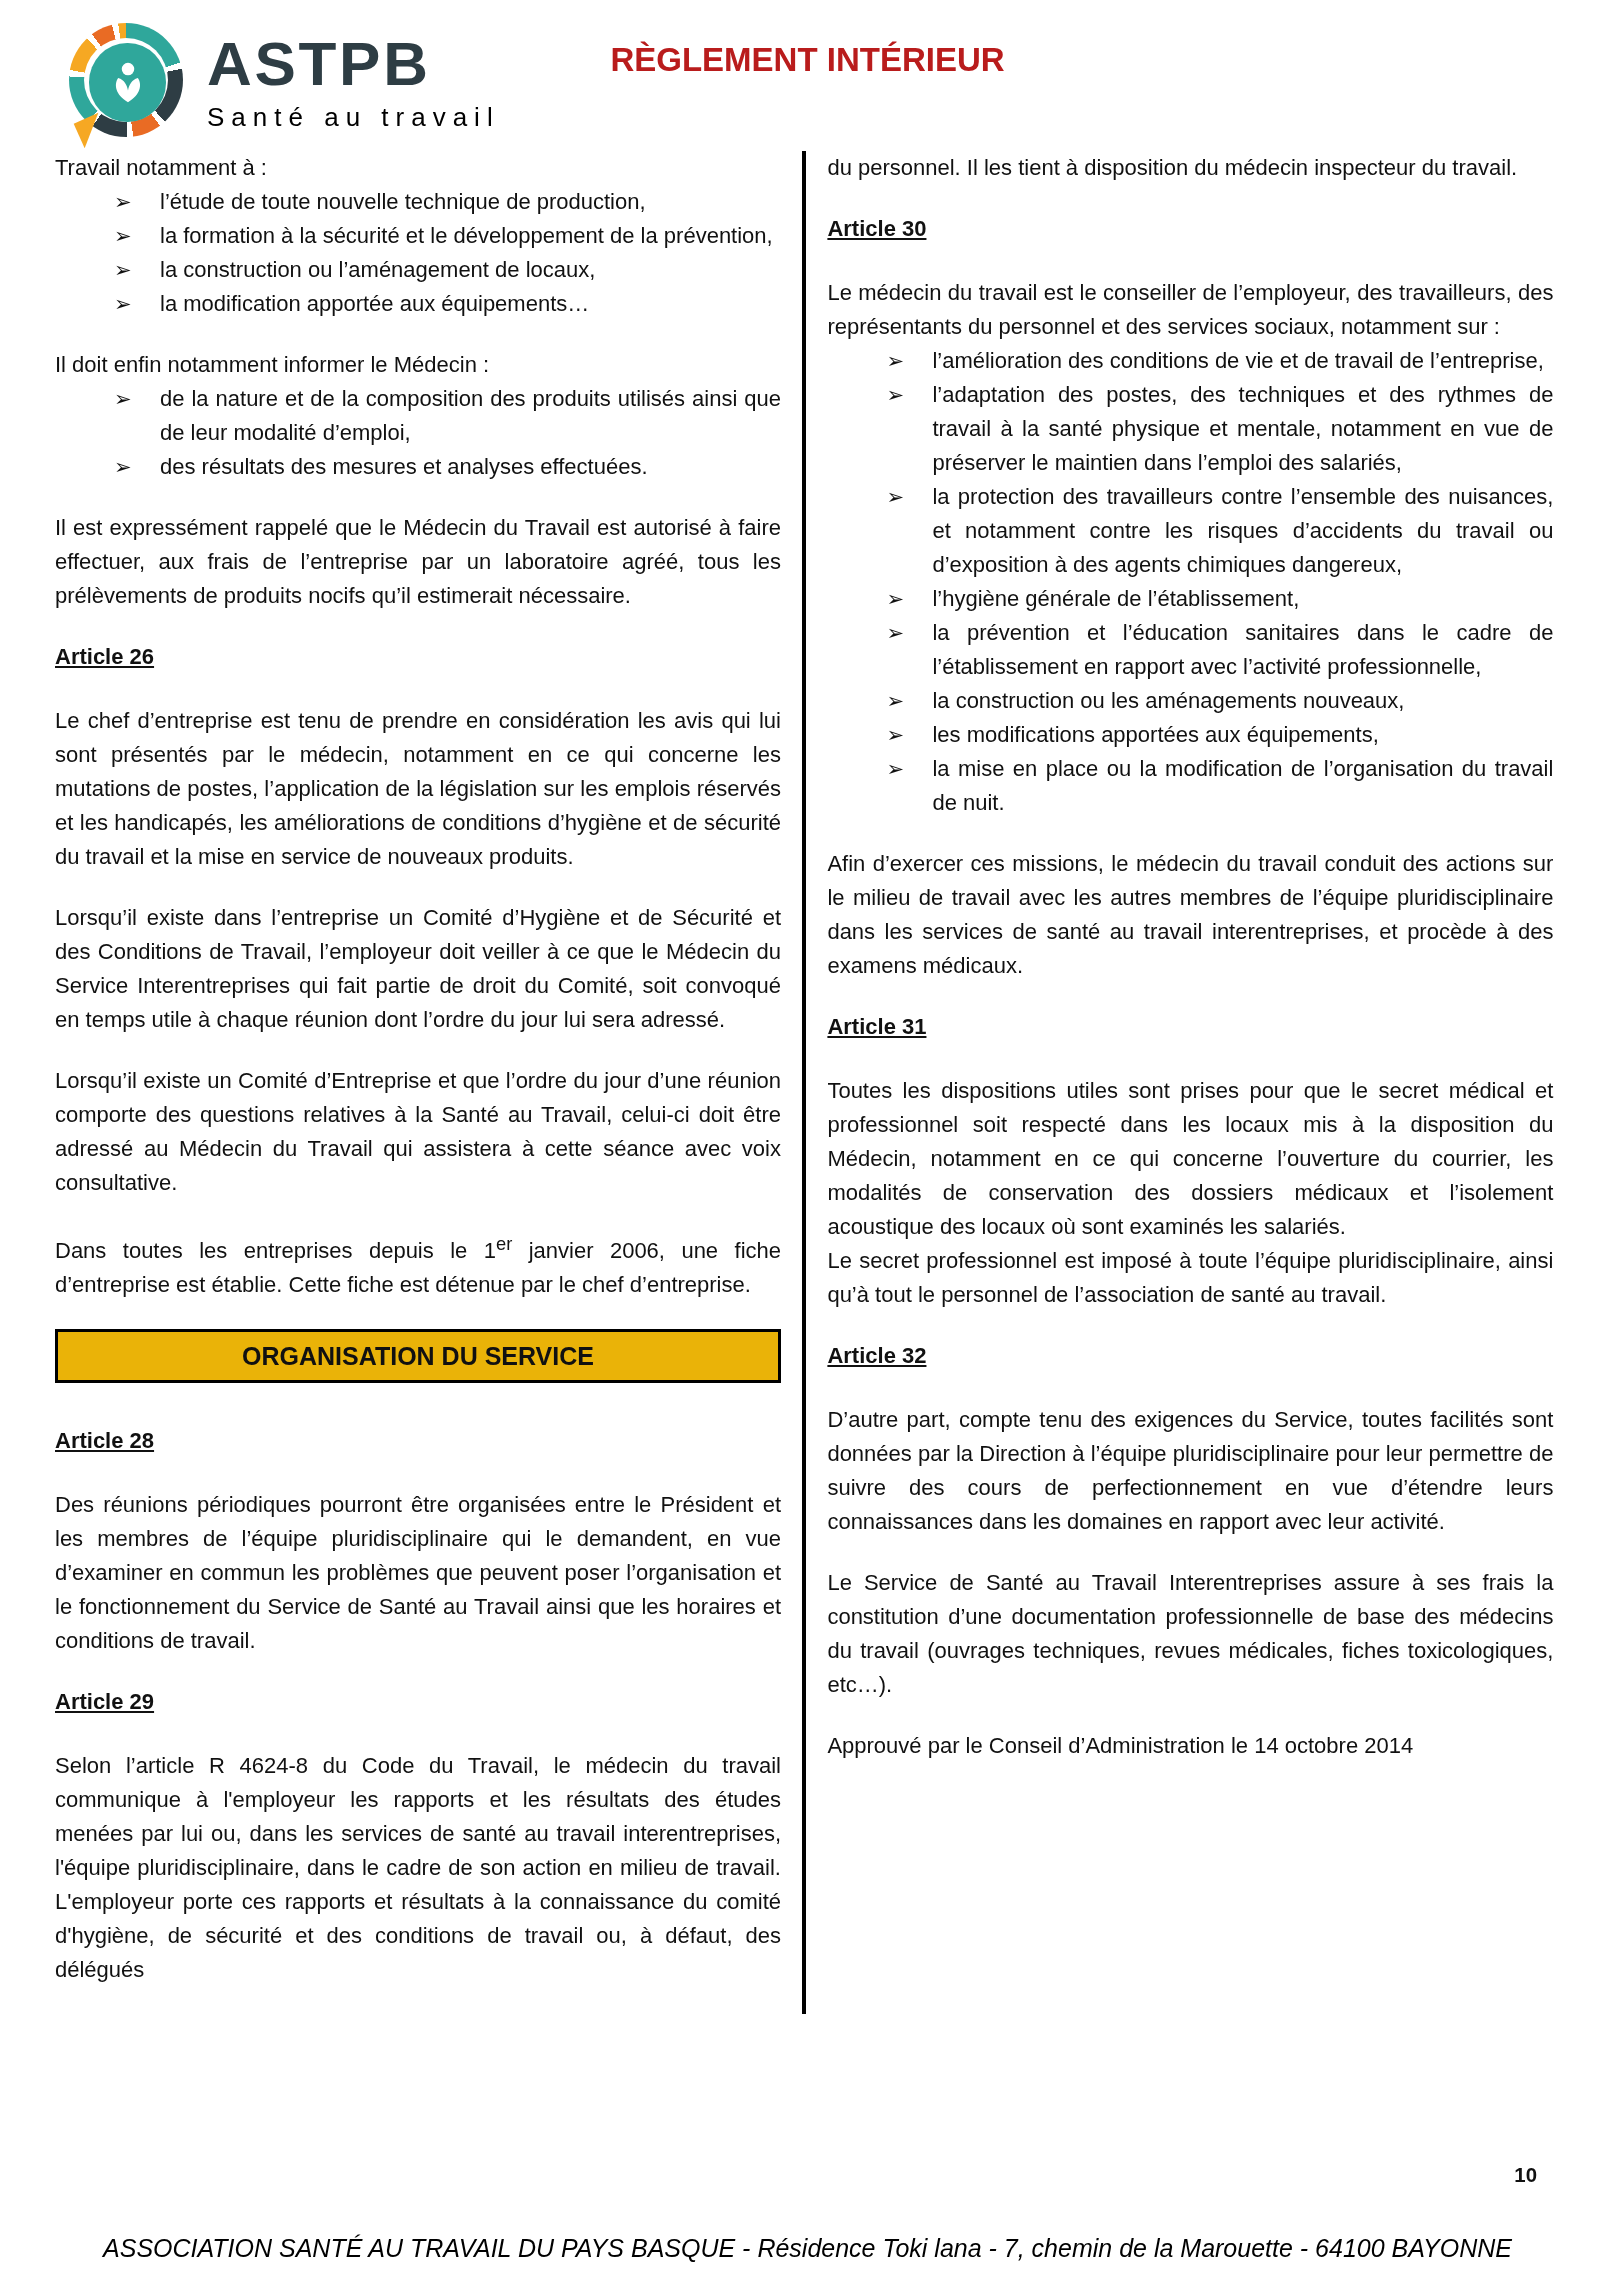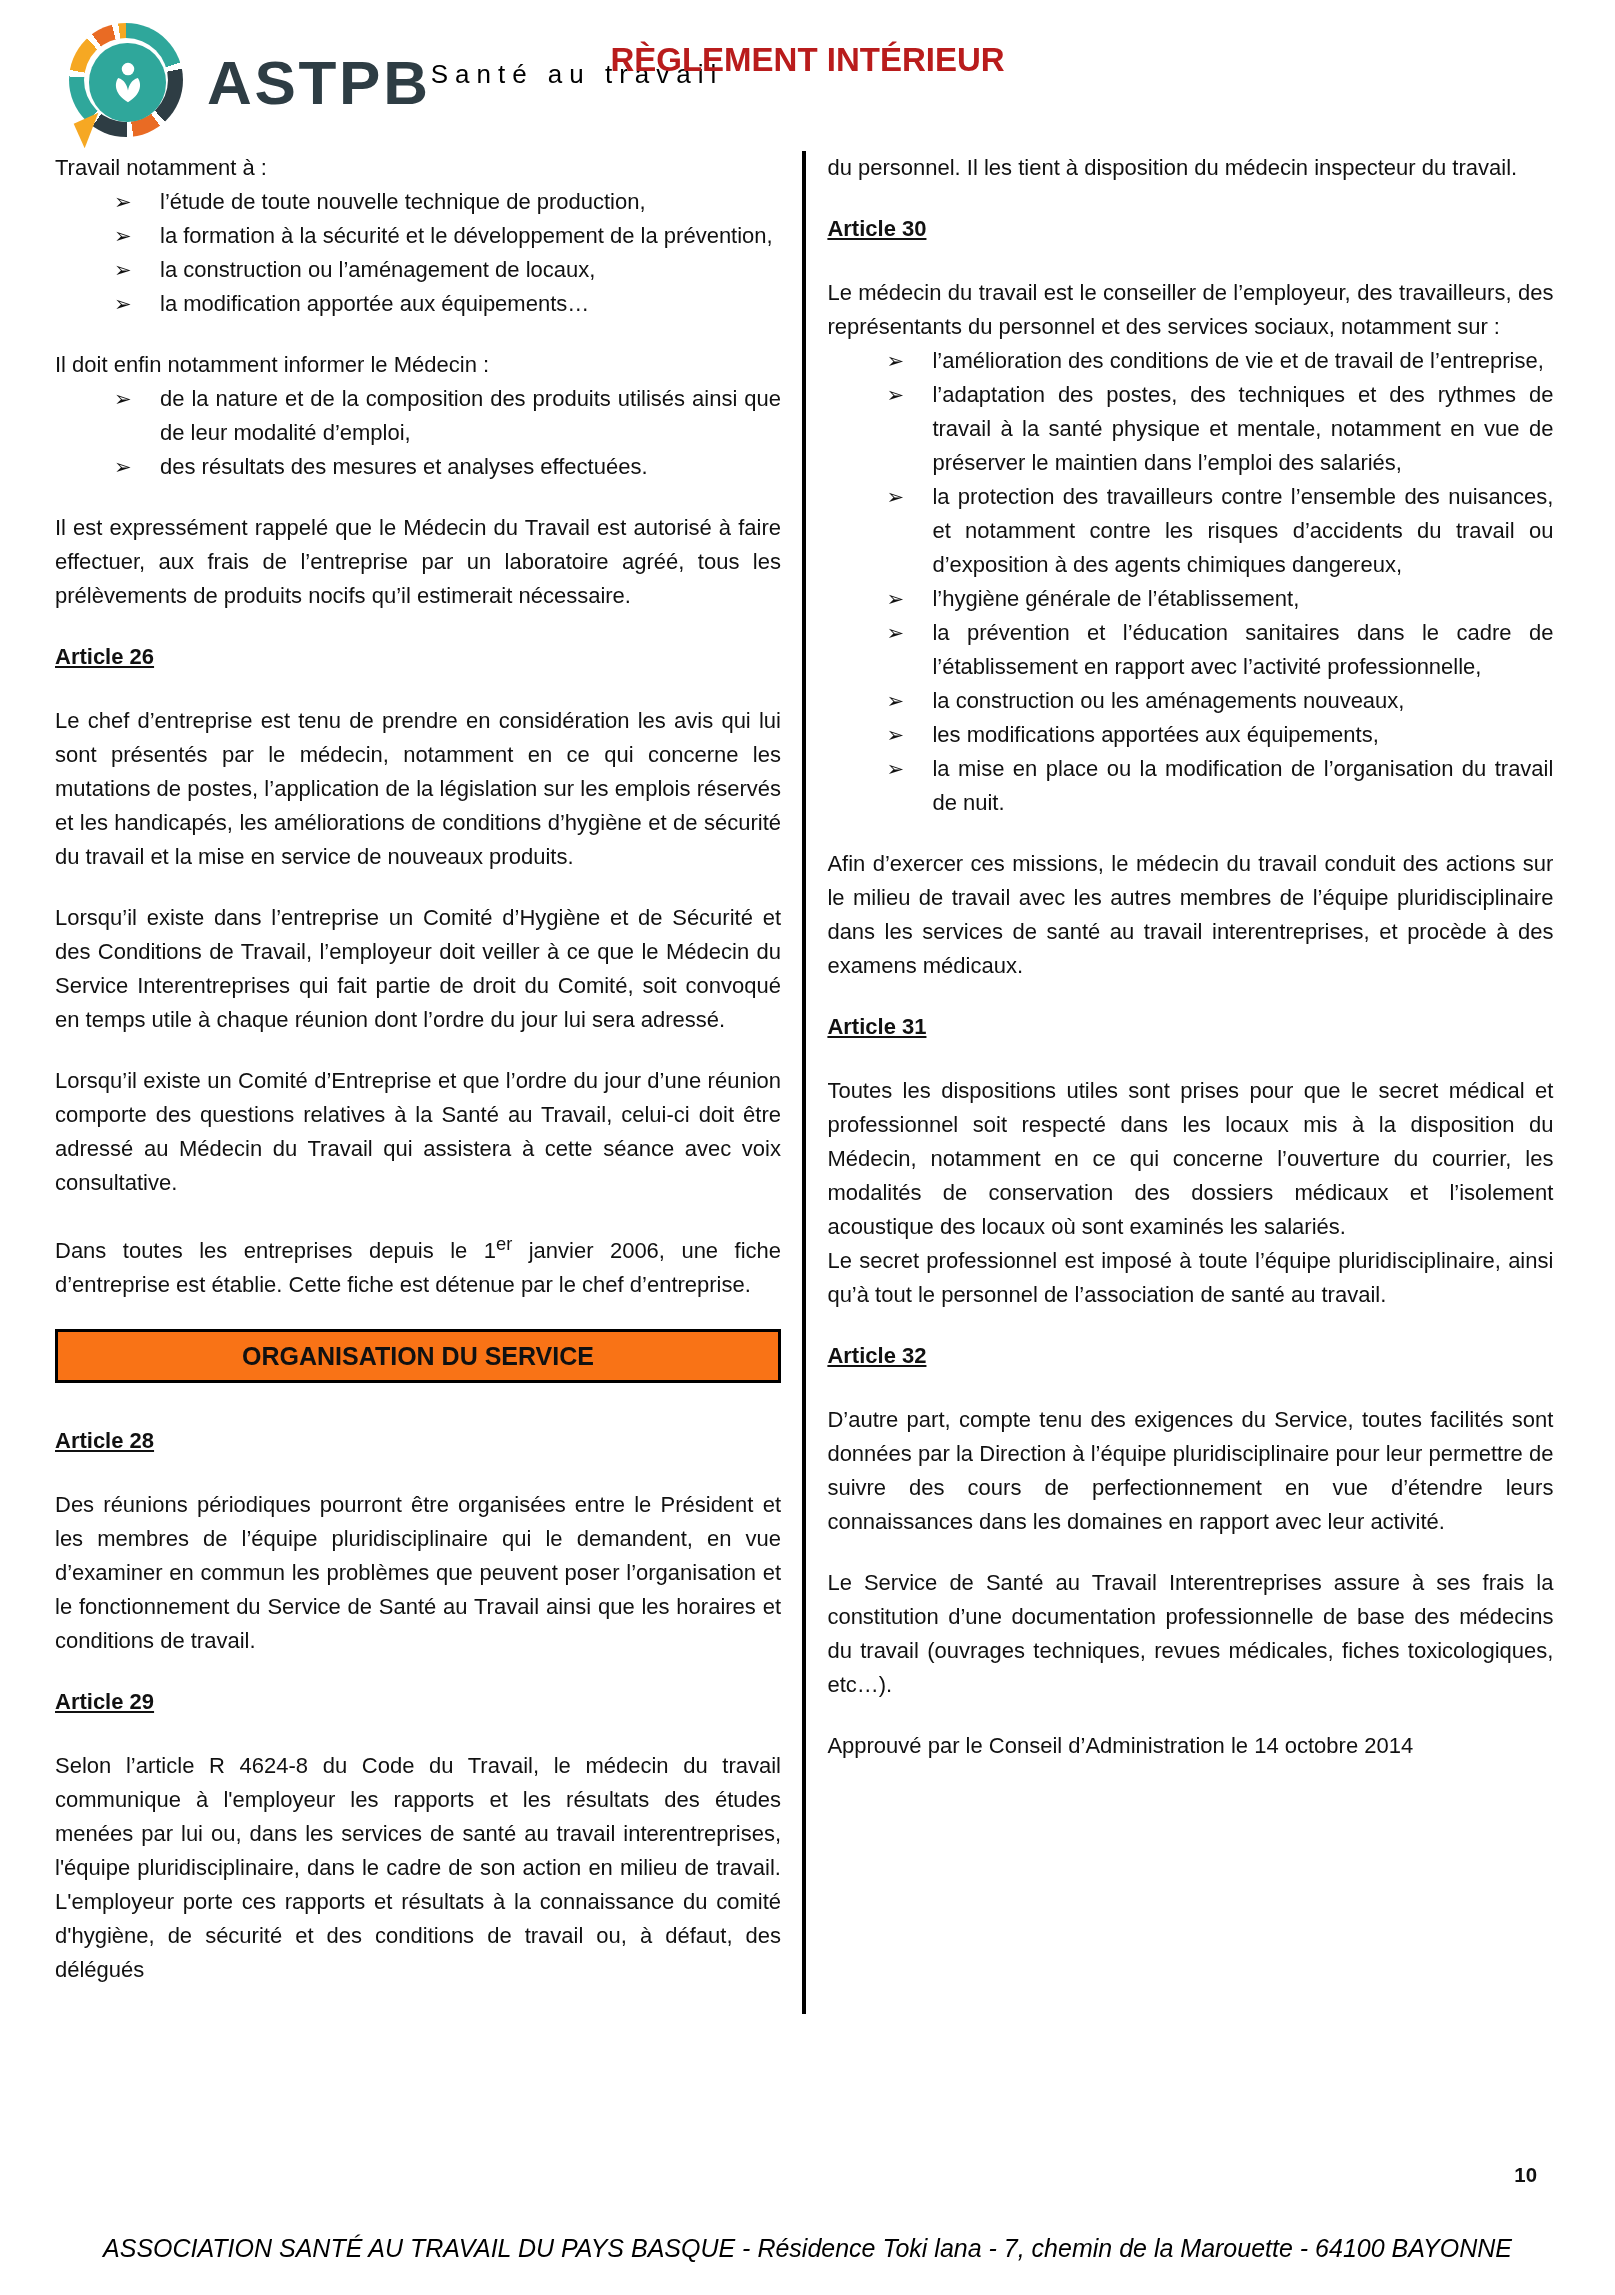--- a/index.html
+++ b/index.html
@@ -31,21 +31,21 @@
   .ring::before{content:"";position:absolute;inset:15px;background:#fff;border-radius:50%;}
   .ring-inner{
     position:absolute;inset:20.4px;background:#2FA79B;border-radius:50%;
     display:flex;align-items:center;justify-content:center;
   }
   .speech-tail{
     position:absolute;left:9px;bottom:-1.8px;width:0;height:0;
     border-top:27px solid #F6A823;border-right:27px solid transparent;
     transform:rotate(-24deg);
   }
-  .brand-block{display:flex;flex-direction:row;}
+  .brand-block{display:flex;flex-direction:column;}
   .brand{font-size:62px;font-weight:bold;color:#2E3D44;letter-spacing:2.7px;line-height:1;}
   .tagline{font-size:26px;color:#000000;letter-spacing:7px;margin-top:7px;}
 
   .page-title{
     position:absolute;top:41px;left:0;width:100%;
     text-align:center;font-size:33px;font-weight:bold;color:#b91c1c;
   }
 
   
   .columns{position:absolute;top:151px;left:55px;right:55px;display:flex;}
@@ -55,21 +55,21 @@
   .col p{margin:0 0 27px;}
   .col p.no-gap{margin-bottom:0;}
   .article-heading{
     font-size:22px;font-weight:bold;text-decoration:underline;
     margin:14px 0 30px;text-align:left;
   }
   ul.arrow-list{list-style:none;margin:0 0 27px;padding:0;}
   ul.arrow-list li{position:relative;padding-left:105px;}
   ul.arrow-list .bullet{position:absolute;left:59px;top:0;font-size:21px;}
   .section-box{
-    border:3.6px solid #000;background:#f97316;
+    border:3.6px solid #000;background:#eab308;
     text-align:center;font-weight:bold;font-size:25px;
     padding:7px 11px;margin:16px 0 41px;
   }
   .approval{margin-top:76px;}
 
   
   .page-number{position:absolute;right:78px;bottom:108px;font-size:20.4px;font-weight:bold;}
   .footer{
     position:absolute;left:0;right:0;bottom:27px;
     text-align:center;font-style:italic;font-size:25px;line-height:40px;color:#000;

